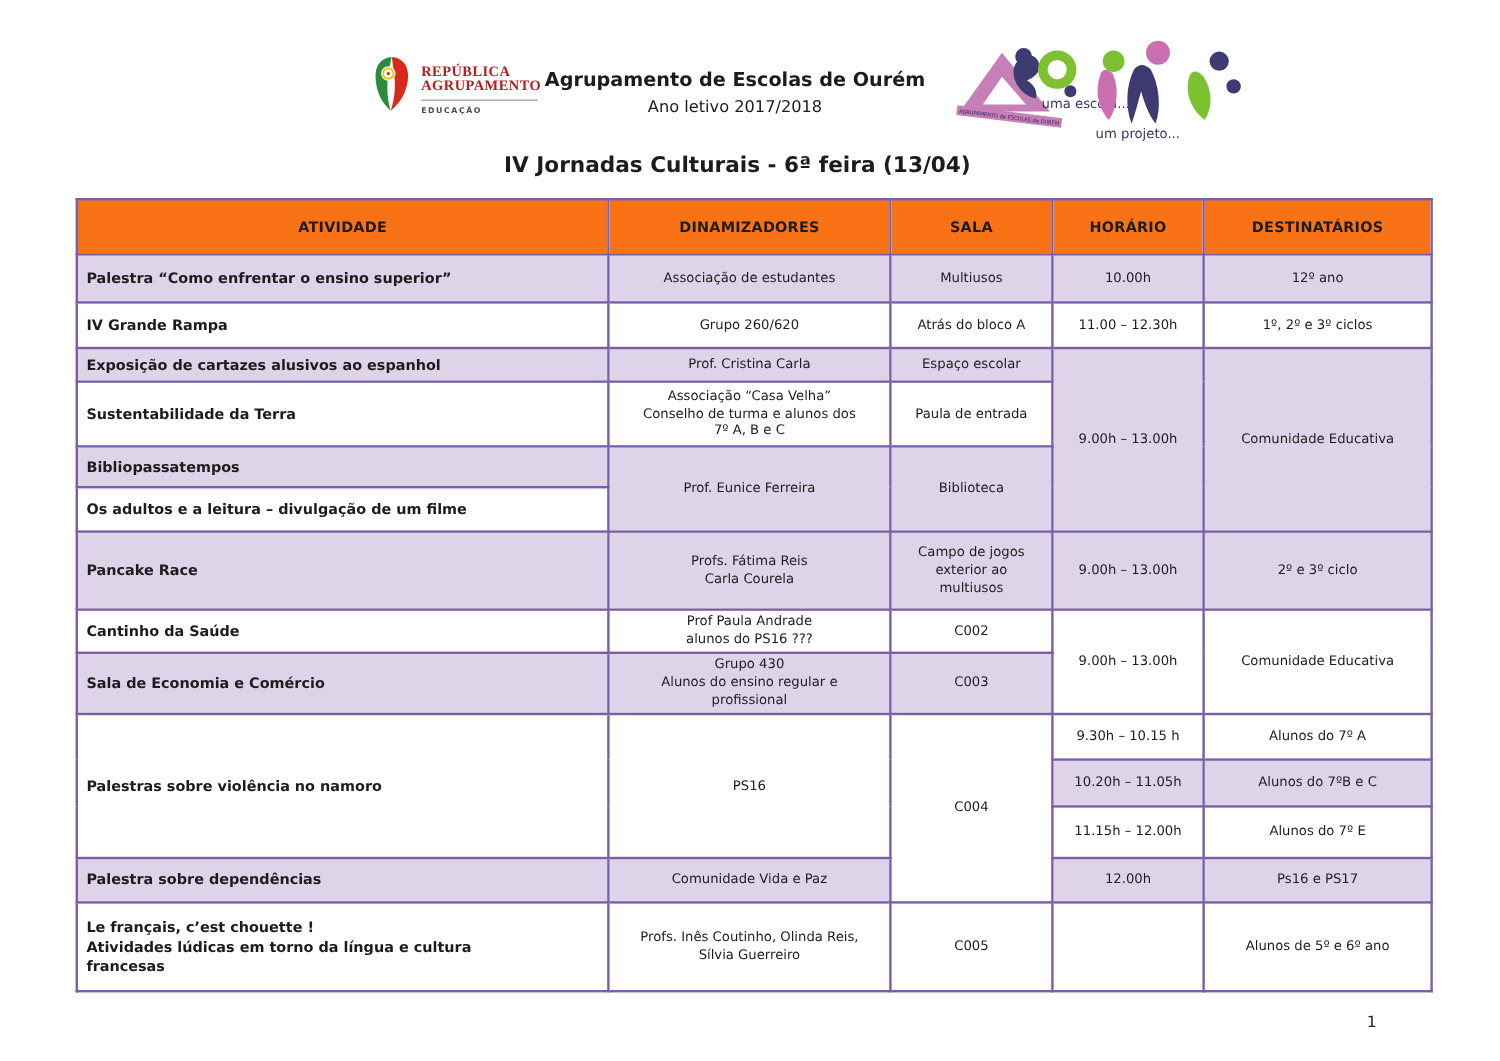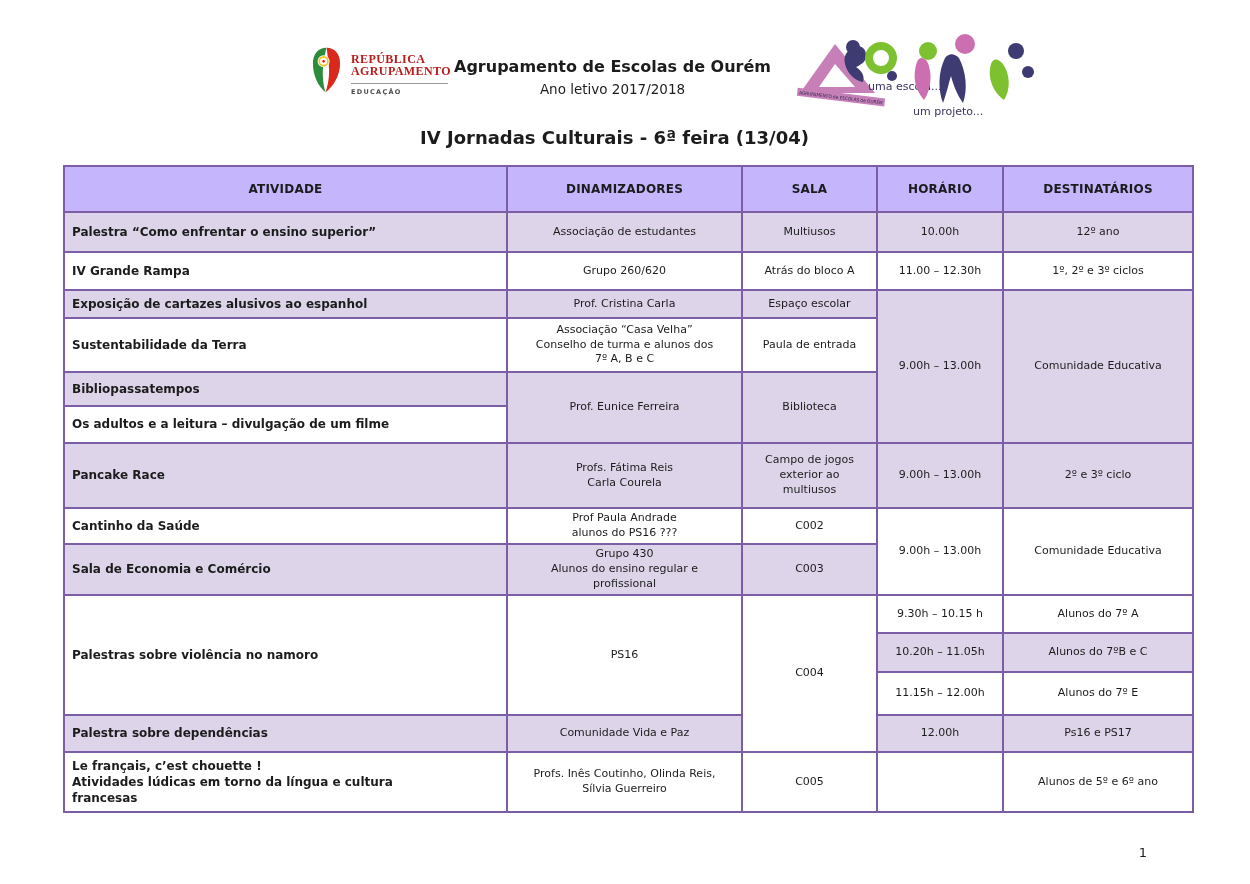--- a/index.html
+++ b/index.html
@@ -36,21 +36,21 @@
   
   table.doc-table {
     position:absolute; left:63px; top:165px; width:1129px;
     border-collapse:collapse; table-layout:fixed;
   }
   .doc-table th, .doc-table td {
     border:2px solid #7c5ea6; vertical-align:middle; text-align:center;
     font-size:11px; line-height:1.35; padding:2px 4px; white-space:pre-line;
     overflow:hidden;
   }
-  .doc-table th { font-size:12px; font-weight:bold; letter-spacing:0.2px; background:#c4b5fd; }
+  .doc-table th { font-size:12px; font-weight:bold; letter-spacing:0.2px; background:#f97316; }
   td.act { text-align:left; font-weight:bold; font-size:12px; padding-left:7px; padding-right:14px; }
   .lav { background:#ddd4e9; }
   .dkb { border-bottom-color:#3f3f3f; }   
   .nob { border-bottom-color:#ddd4e9; }   
 
   
   .page-number { position:absolute; left:1130px; top:845px; width:26px; text-align:center; font-size:13px; }
 </style>
 </head>
 <body>
@@ -216,21 +216,21 @@
     <td class="dkb">Alunos do 7º E</td>
   </tr>
 
   <tr style="height:37px">
     <td class="act lav">Palestra sobre dependências</td>
     <td class="lav">Comunidade Vida e Paz</td>
     <td class="lav dkb">12.00h</td>
     <td class="lav dkb">Ps16 e PS17</td>
   </tr>
 
-  <tr style="height:60px">
+  <tr style="height:74px">
     <td class="act">Le français, c’est chouette !
 Atividades lúdicas em torno da língua e cultura
 francesas</td>
     <td>Profs. Inês Coutinho, Olinda Reis,
 Sílvia Guerreiro</td>
     <td>C005</td>
     <td class="dkb"></td>
     <td class="dkb">Alunos de 5º e 6º ano</td>
   </tr>
 </tbody>

